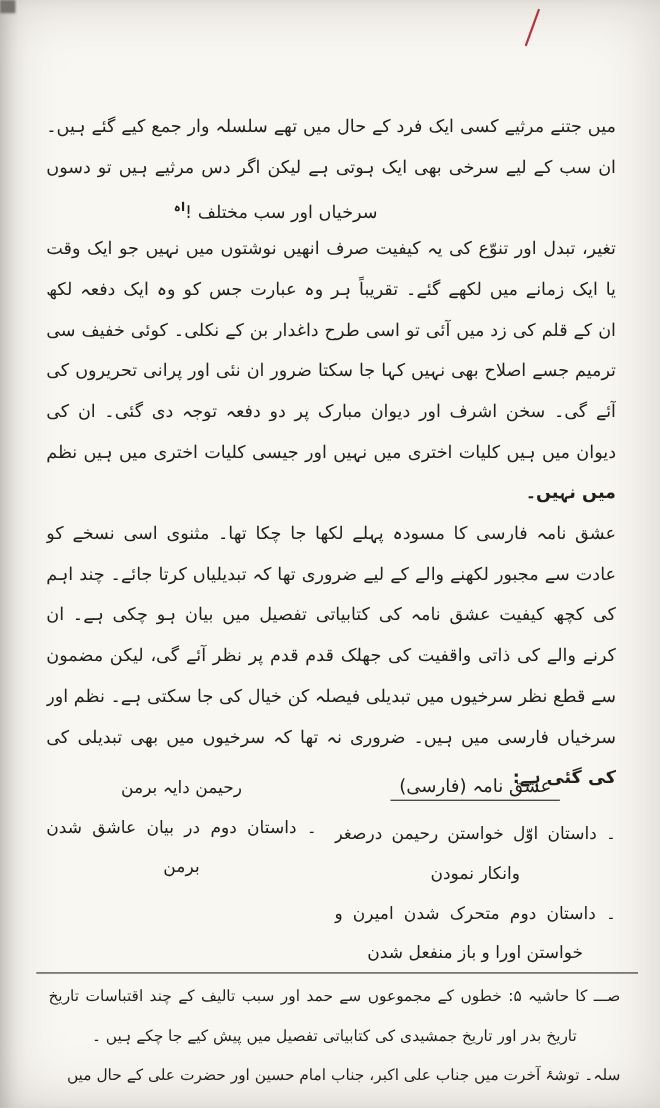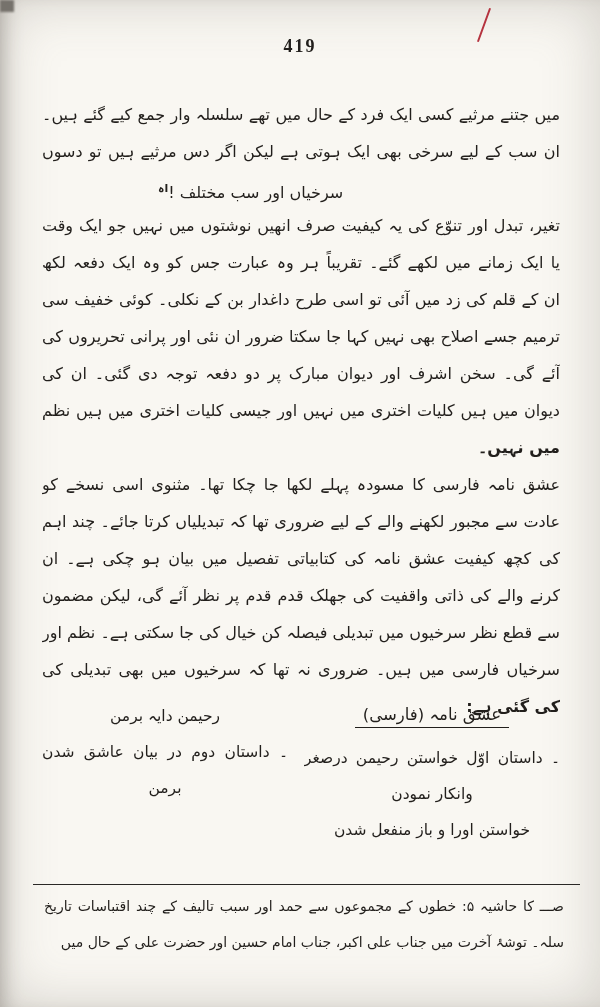--- a/index.html
+++ b/index.html
@@ -52,21 +52,20 @@
   .fn.rightstart{text-align:right;text-align-last:right;}
 </style>
 </head>
 <body>
 
 <div class="scan">
 
   <div class="corner-smudge"></div>
   <div class="red-mark" style="background:#b5333f;"></div>
 
-  <div class="pageno">419</div>
 
   <div class="textblock">
 
     <div>
       <div class="ln">میں جتنے مرثیے کسی ایک فرد کے حال میں تھے سلسلہ وار جمع کیے گئے ہیں۔ کیا غلط ہوتا اگر</div>
       <div class="ln">ان سب کے لیے سرخی بھی ایک ہوتی ہے لیکن اگر دس مرثیے ہیں تو دسوں کے لیے دس</div>
       <div class="ln tailleft"><span>سرخیاں اور سب مختلف !</span><sup class="ref">اہ</sup></div>
     </div>
 
     <div>
@@ -88,33 +87,35 @@
       <div class="ln">سرخیاں فارسی میں ہیں۔ ضروری نہ تھا کہ سرخیوں میں بھی تبدیلی کی جاتی لیکن تبدیلی</div>
       <div class="ln endline">کی گئی ہے:</div>
     </div>
   </div>
 
   <div class="cols">
     <div class="col col-farsi">
       <div class="col-header"><span>عشق نامہ (فارسی)</span></div>
       <div class="cln">۔ داستان اوّل خواستن رحیمن درصغر سن</div>
       <div class="cln center">وانکار نمودن</div>
+      <div class="cln">۔ داستان دوم متحرک شدن امیرن و</div>
       <div class="cln center">خواستن اورا و باز منفعل شدن</div>
     </div>
     <div class="col col-manzum">
       <div class="cln center">رحیمن دایہ برمن</div>
       <div class="cln">۔ داستان دوم در بیان عاشق شدن امیرن</div>
       <div class="cln center">برمن</div>
     </div>
   </div>
 
   <hr class="fn-rule">
 
   <div class="footnotes">
     <div>
       <div class="fn">صـــ کا حاشیہ ۵: خطوں کے مجموعوں سے حمد اور سبب تالیف کے چند اقتباسات تاریخ فراق، تاریخ نور،</div>
+      <div class="fn center">تاریخ بدر اور تاریخ جمشیدی کی کتابیاتی تفصیل میں پیش کیے جا چکے ہیں ۔</div>
     </div>
     <div>
       <div class="fn rightstart">سلہ۔ توشۂ آخرت میں جناب علی اکبر، جناب امام حسین اور حضرت علی کے حال میں مرثیے ملاحظہ ہوں</div>
     </div>
   </div>
 
 </div>
 
 </body></html>

